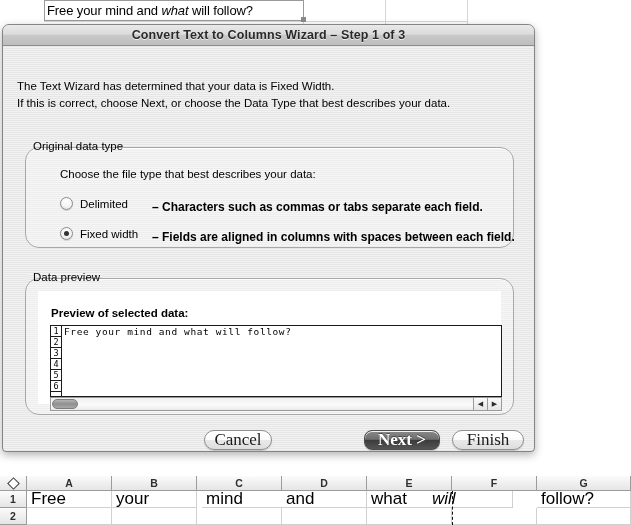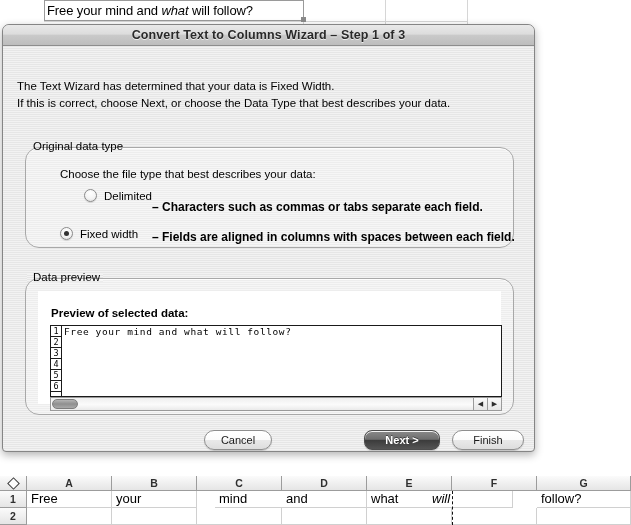--- a/index.html
+++ b/index.html
@@ -150,21 +150,21 @@
     white-space: nowrap;
   }
 
   
   .radio-row {
     position: absolute;
     left: 34px;
     display: flex;
     align-items: center;
   }
-  #radio-delimited-row { top: 41px; margin-left: 24px; }
+  #radio-delimited-row { top: 49px; }
   #radio-fixed-row { top: 79px; }
 
   .radio {
     width: 13px; height: 13px;
     border-radius: 50%;
     box-sizing: border-box;
     border: 1px solid #8b8b8b;
     background: radial-gradient(circle at 50% 30%, #ffffff 0%, #f4f4f4 55%, #dcdcdc 100%);
     position: relative;
     flex: none;
@@ -293,27 +293,28 @@
     width: 100%;
     height: 26px;
   }
   .btn {
     position: absolute;
     height: 20px;
     border-radius: 10px;
     box-sizing: border-box;
     border: 1px solid #8e8e8e;
     background: linear-gradient(to bottom, #ffffff 0%, #fbfbfb 48%, #e9e9e9 52%, #dddddd 100%);
-    font-size: 11px;
+    font-size: 17px;
     color: #1a1a1a;
     display: flex;
     align-items: center;
     justify-content: center;
     box-shadow: 0 1px 1px rgba(0,0,0,0.16), inset 0 1px 0 rgba(255,255,255,0.9);
     white-space: nowrap;
+    font-family: Liberation Serif, serif;
   }
   .btn.disabled {
     color: #aeaeae;
     border-color: #c2c2c2;
     background: linear-gradient(to bottom, #ffffff 0%, #fdfdfd 48%, #f3f3f3 52%, #ededed 100%);
   }
   .btn.default {
     color: #ffffff;
     font-weight: bold;
     border-color: #4d4d4d;
@@ -362,21 +363,21 @@
     align-items: center;
     justify-content: center;
   }
   #bottom-sheet .cell {
     position: absolute;
     height: 17px;
     box-sizing: border-box;
     border-right: 1px solid #d0d0d0;
     border-bottom: 1px solid #d0d0d0;
     background: #ffffff;
-    font-size: 13px;
+    font-size: 17px;
     color: #000;
     padding-left: 4px;
     line-height: 16px;
     white-space: nowrap;
     overflow: hidden;
   }
   #corner-diamond {
     width: 9px; height: 9px;
     border: 1px solid #3b3b3b;
     box-sizing: border-box;
@@ -493,21 +494,21 @@
   <div class="hdr" style="left:282px; width:85px;">D</div>
   <div class="hdr" style="left:367px; width:85px;">E</div>
   <div class="hdr" style="left:452px; width:85px;">F</div>
   <div class="hdr" style="left:537px; width:94px;">G</div>
 
   <div class="rhdr" style="top:15px;">1</div>
   <div class="rhdr" style="top:32px;">2</div>
 
   <div class="cell" style="left:27px;  top:15px; width:85px;">Free</div>
   <div class="cell" style="left:112px; top:15px; width:85px;">your</div>
-  <div class="cell" style="left:215px; top:15px; width:85px;">mind</div>
+  <div class="cell" style="left:202px; top:15px; width:85px;">mind</div>
   <div class="cell" style="left:282px; top:15px; width:85px;">and</div>
   <div class="cell" style="left:367px; top:15px; width:85px;">what</div>
   <div class="cell" style="left:428px; top:15px; width:85px;font-style:italic;">will</div>
   <div class="cell" style="left:537px; top:15px; width:94px;">follow?</div>
 
   <div class="cell" style="left:27px;  top:32px; width:85px;"></div>
   <div class="cell" style="left:112px; top:32px; width:85px;"></div>
   <div class="cell" style="left:197px; top:32px; width:85px;"></div>
   <div class="cell" style="left:282px; top:32px; width:85px;"></div>
   <div class="cell" style="left:367px; top:32px; width:85px;"></div>

